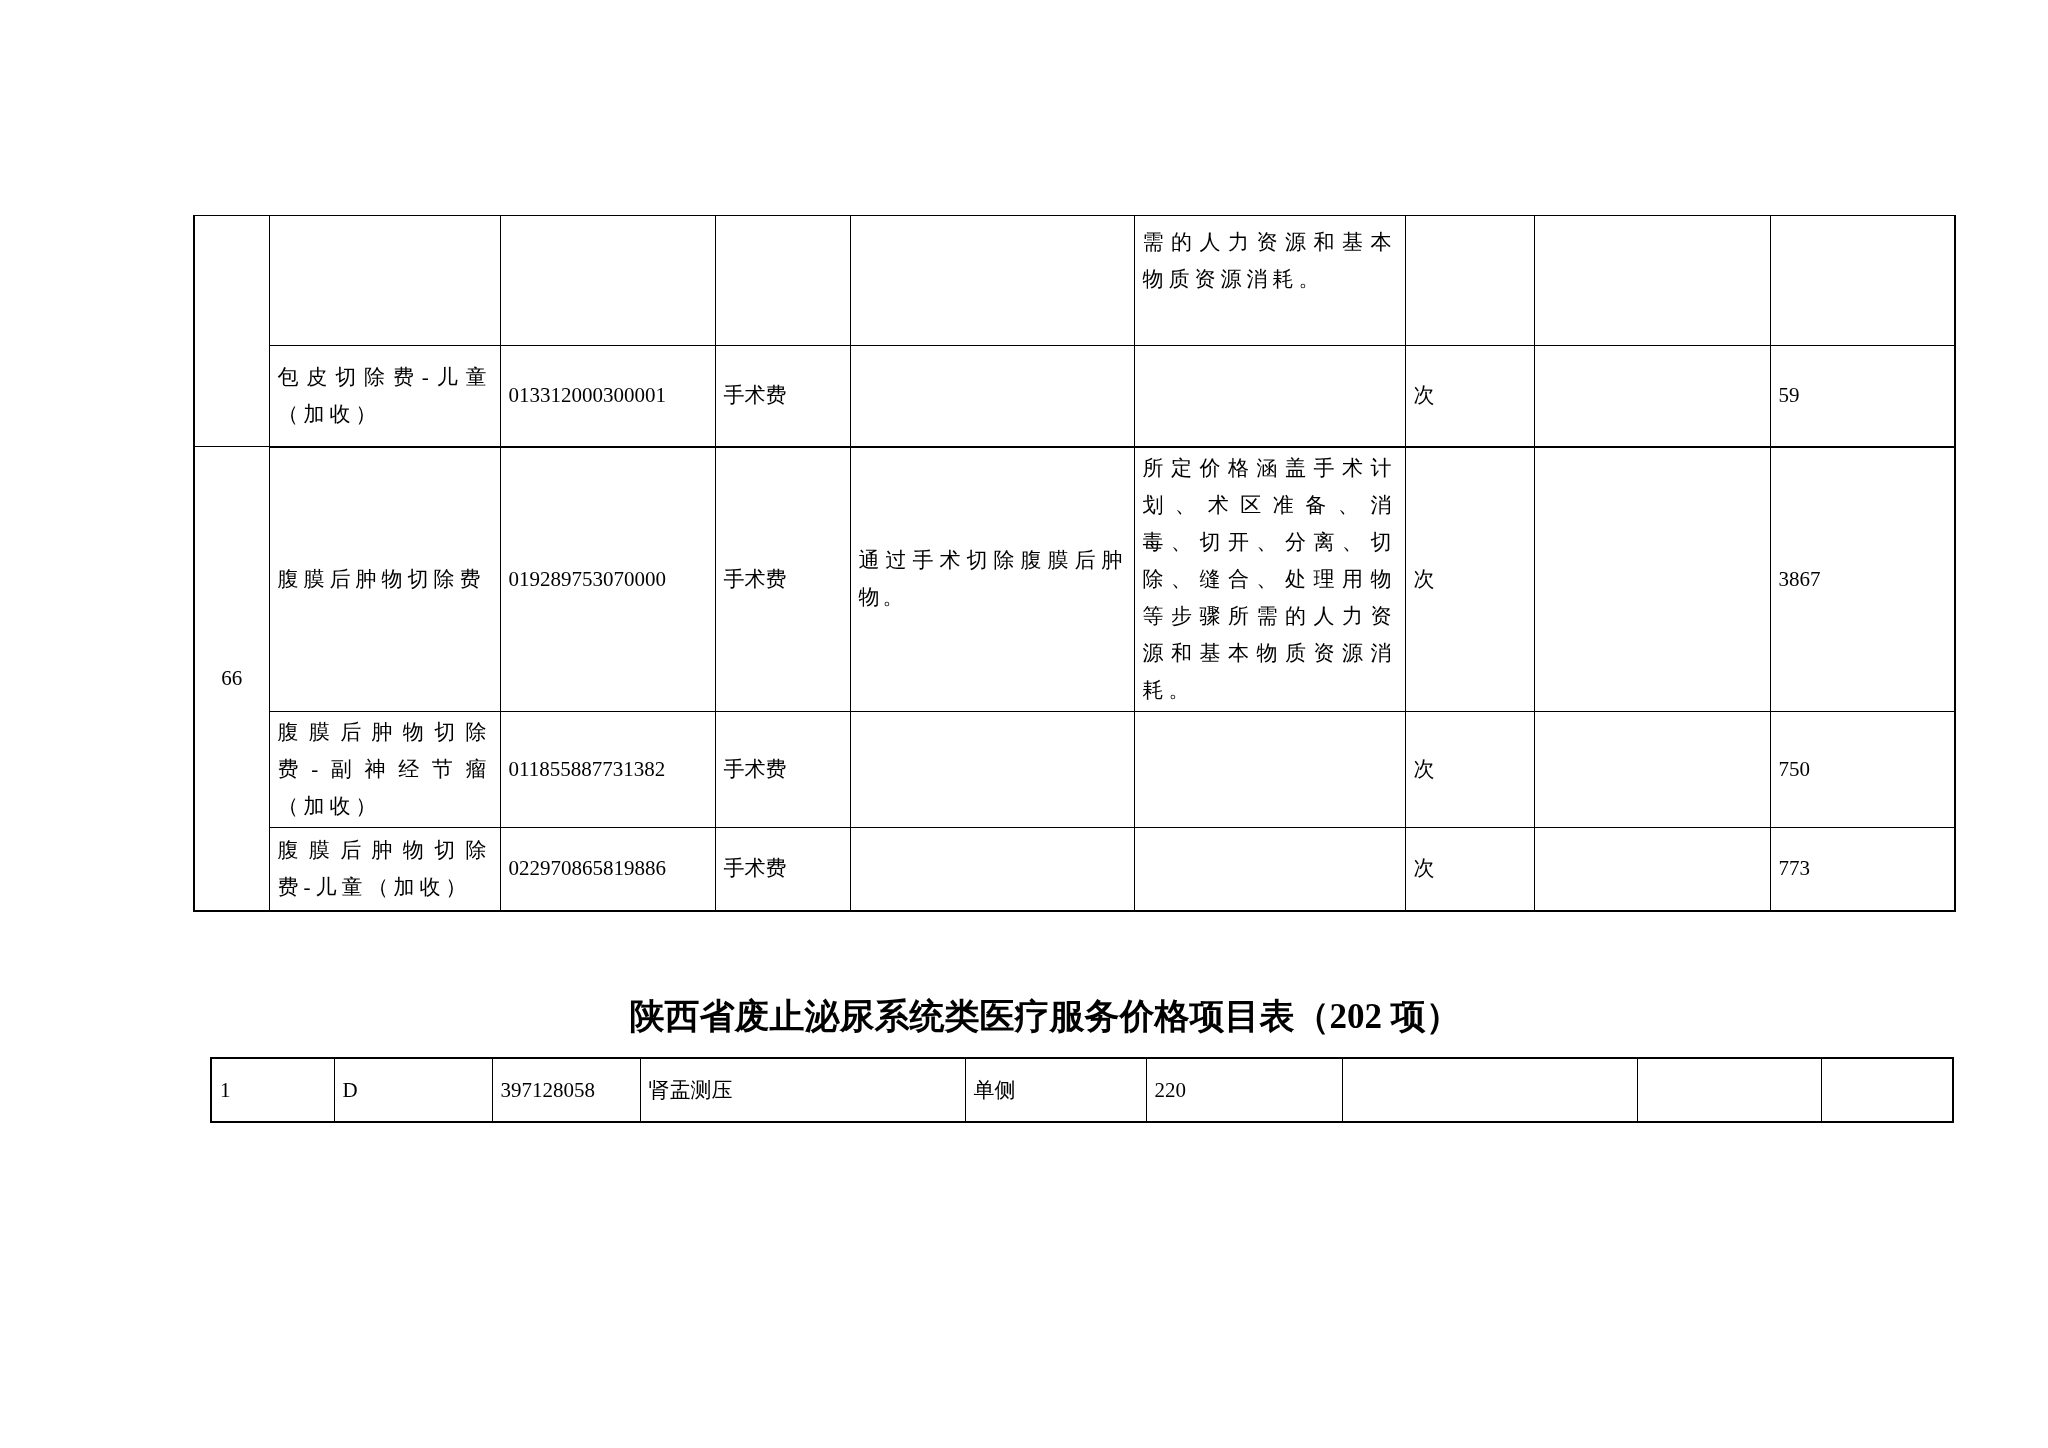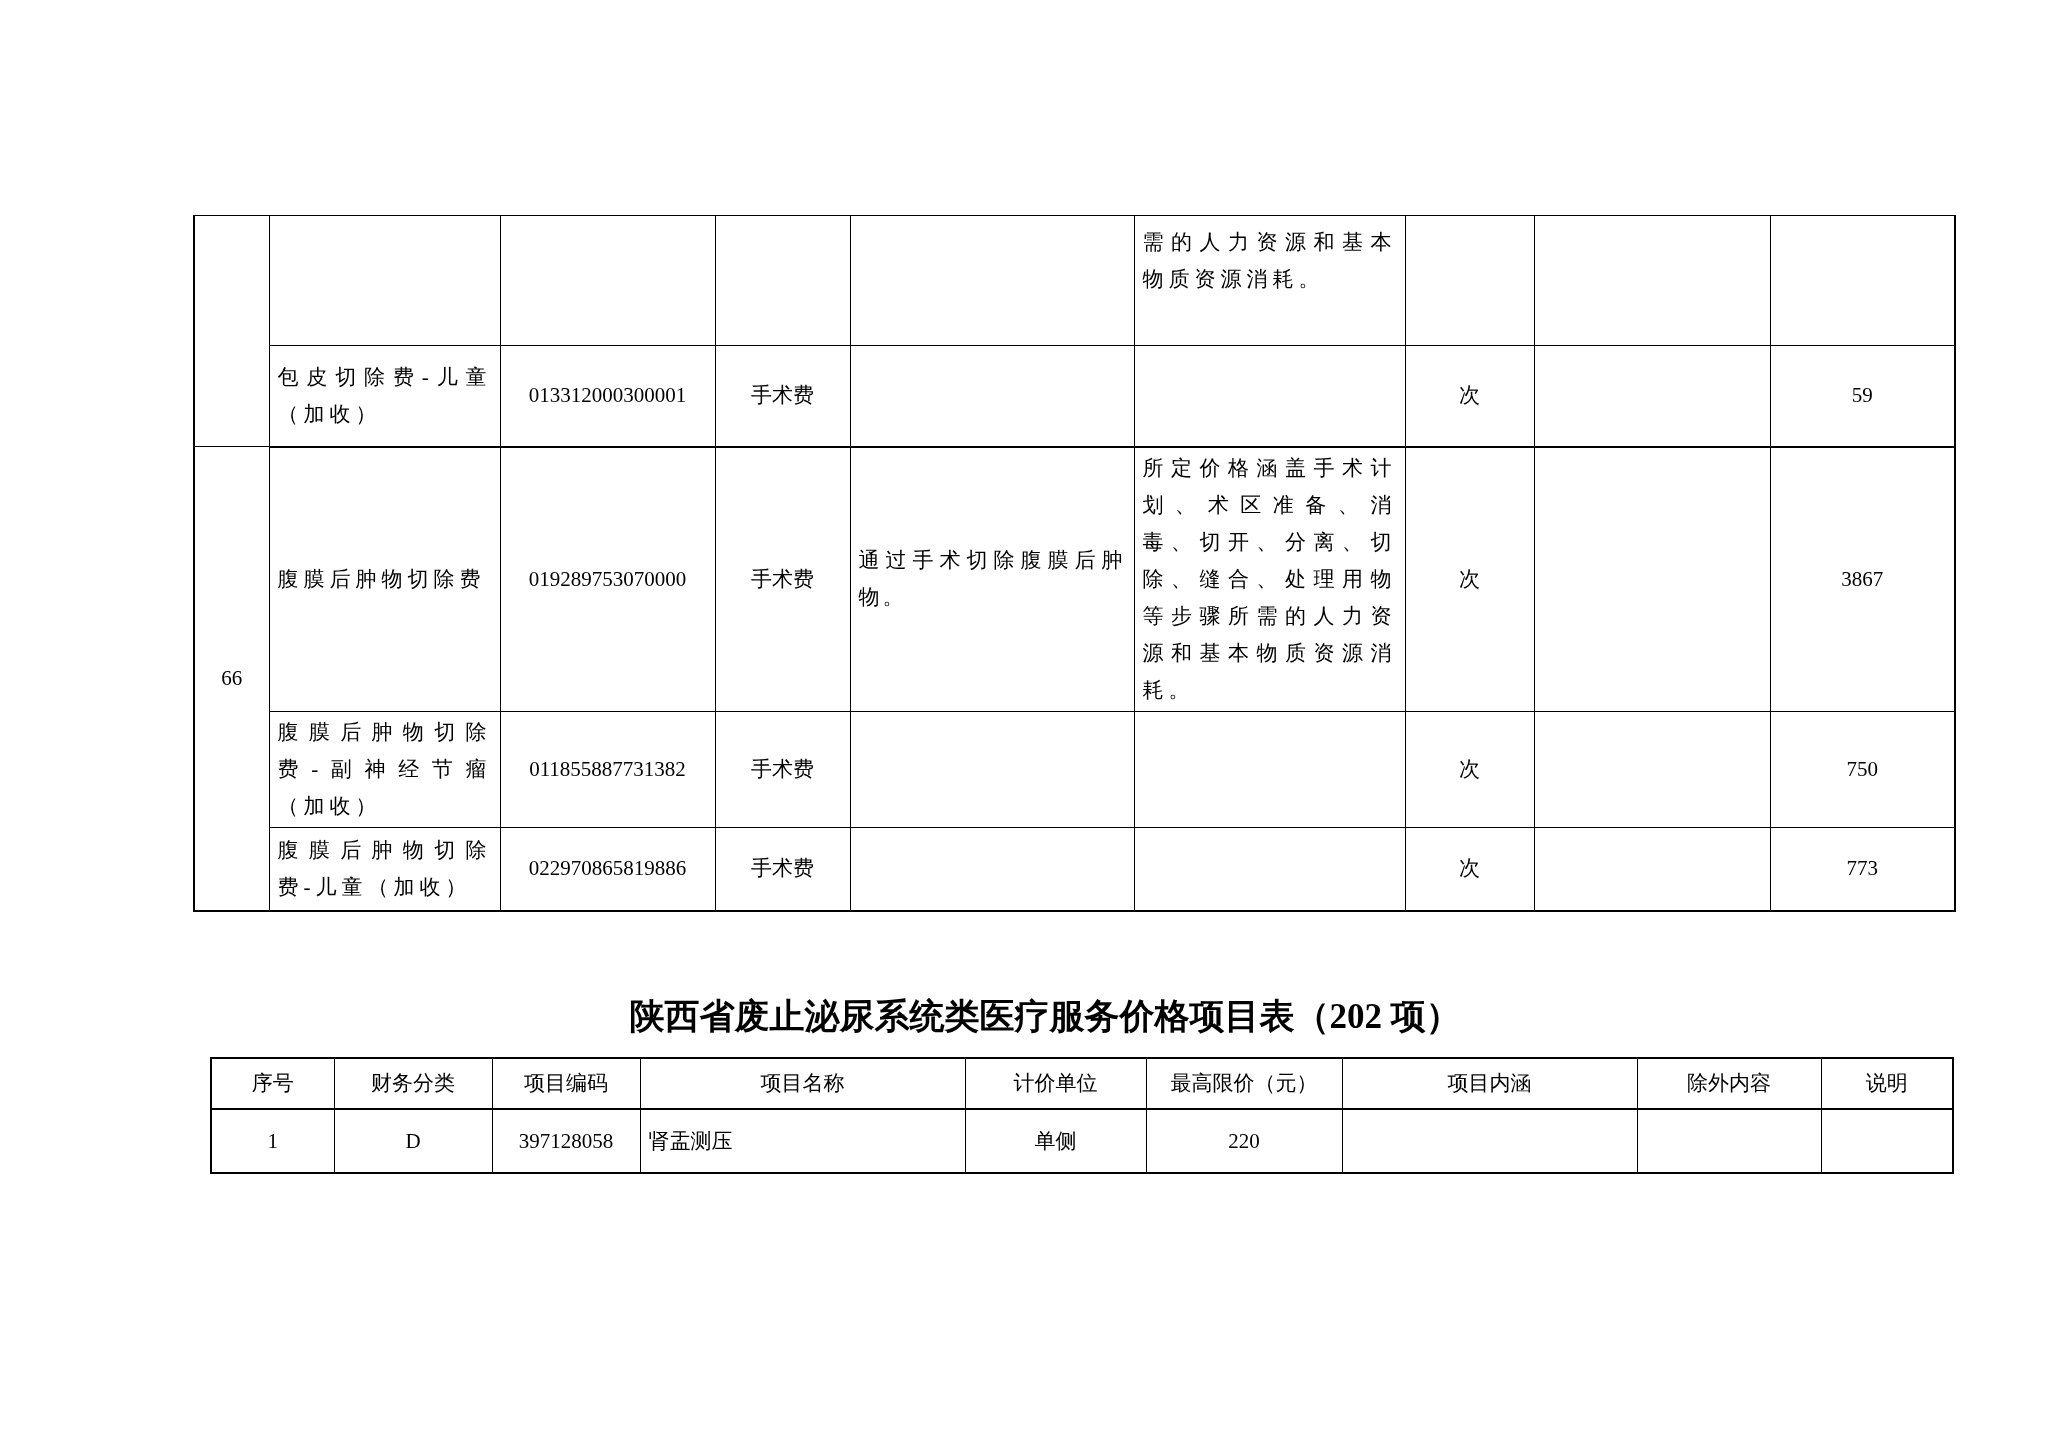--- a/index.html
+++ b/index.html
@@ -14,21 +14,21 @@
     word-break:break-word;
   }
   
   .t1{left:157px;top:215px;width:1761px;border:2px solid #000;border-top-width:1px;}
   .t1 td{color:#000;}
   .t1 tr.group-end td{border-bottom-width:2px;}
   
   .t2{left:174px;top:1057px;width:1742px;border:2px solid #000;}
   .t2 tr.header td{border-bottom-width:2px;text-align:center;}
   
-  .center{text-align:center;}
+  .center{}
   .cjk{text-align:justify;text-justify:inter-character;letter-spacing:5px;}
   .desc{text-align:justify;text-justify:inter-character;letter-spacing:3px;}
   .top{vertical-align:top;padding-top:8px;}
   .seqcell{text-align:center;}
   .title{
     position:absolute;left:174px;top:996px;width:1742px;margin:0;
     text-align:center;font-size:35px;font-weight:bold;line-height:42px;
     font-family:"Liberation Serif","DejaVu Serif",serif;
   }
 </style>
@@ -111,31 +111,20 @@
       <col style="width:158px">
       <col style="width:148px">
     <col style="width:325px">
       <col style="width:181px">
       <col style="width:196px">
     <col style="width:295px">
       <col style="width:184px">
       <col style="width:132px">
   </colgroup>
   <tbody>
-      <tr class="header" style="height:51px">
-    <td>序号</td>
-    <td>财务分类</td>
-    <td>项目编码</td>
-    <td>项目名称</td>
-    <td>计价单位</td>
-    <td>最高限价（元）</td>
-    <td>项目内涵</td>
-    <td>除外内容</td>
-    <td>说明</td>
-  </tr>
   <tr style="height:64px">
     <td class="center">1</td>
     <td class="center">D</td>
     <td class="center">397128058</td>
     <td>肾盂测压</td>
     <td class="center">单侧</td>
     <td class="center">220</td>
     <td></td>
     <td></td>
     <td></td>

